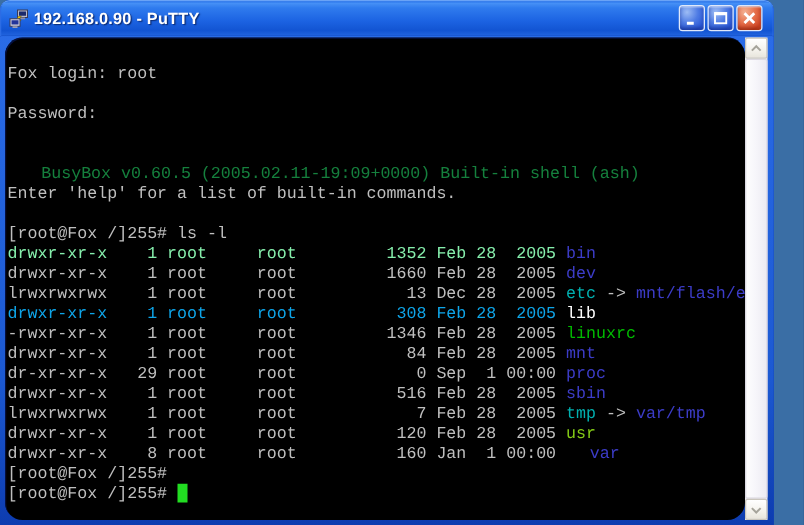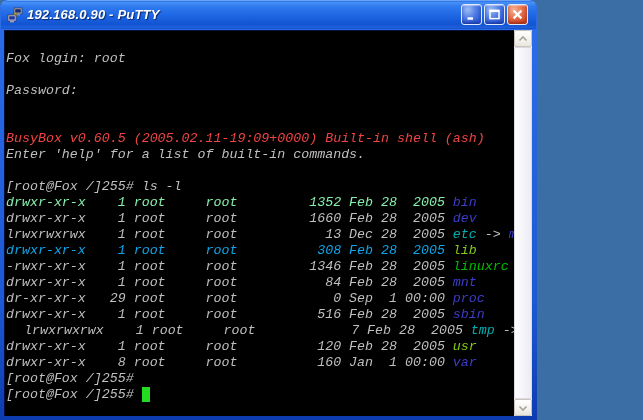--- a/index.html
+++ b/index.html
@@ -1,25 +1,24 @@
 <!DOCTYPE html>
 <html><head>
 <meta charset="utf-8">
 <style>
   * { margin:0; padding:0; box-sizing:border-box; }
   html,body { background:#3a6ea5; }
   body { width:643px; height:420px; overflow:hidden; font-family:"Liberation Sans", sans-serif; }
 
   .window{
-    width:537px; height:420px; position:relative;
+    width:619px; height:420px; position:relative;
     border-radius:8px 8px 0 0;
     background:linear-gradient(180deg,#2e74ee 0%,#1a55ce 100%);
     box-shadow:inset 0 0 0 1px #0733a8;
     overflow:hidden;
-    font-style:italic;
   }
 
   
   .titlebar{
     height:29px; position:relative;
     border-radius:7px 7px 0 0;
     background:linear-gradient(180deg,#0f5ae0 0%,#4690f6 9%,#2f7bee 22%,#1c63e2 58%,#1254d2 84%,#2062dd 97%,#0b42b8 100%);
     box-shadow:inset 0 1px 0 #6aa3f6, inset 1px 0 0 #2c6ce4, inset -1px 0 0 #2c6ce4;
     display:flex; align-items:center;
   }
@@ -50,20 +49,21 @@
     padding:1px 5px 4px 4px;
     background:linear-gradient(180deg,#2a6ce8 0%,#1c59d2 70%,#0d3cb0 100%);
   }
   .terminal-screen{
     flex:1 1 auto; background:#000000; overflow:hidden;
     padding:5px 0 0 2px;
     box-shadow:inset 1px 1px 0 rgba(6,25,100,.6);
     font-family:"Liberation Mono","DejaVu Sans Mono",monospace;
     font-size:13.3px; line-height:16px;
     cursor:text;
+    border-radius:14px;
   }
   .trow{ height:16px; line-height:16px; white-space:pre; }
 
   
   .scrollbar{
     width:18px; flex:0 0 auto; display:flex; flex-direction:column;
     background:#eeecf2;
   }
   .sb-btn{
     height:17px; flex:0 0 auto; border:1px solid #c9c5bc; border-radius:2px;
@@ -119,35 +119,35 @@
   </div>
 
   <div class="window-body">
     <div class="terminal-screen" style="color: rgb(191, 191, 191); background: rgb(0, 0, 0);">
         <div class="trow">&nbsp;</div>
         <div class="trow"><span style="color: rgb(191, 191, 191);">Fox login: root</span></div>
         <div class="trow">&nbsp;</div>
         <div class="trow"><span style="color: rgb(191, 191, 191);">Password:</span></div>
         <div class="trow">&nbsp;</div>
         <div class="trow">&nbsp;</div>
-        <div class="trow"><span style="color: #ef4444;">BusyBox v0.60.5 (2005.02.11-19:09+0000) Built-in shell (ash)</span></div>
+        <div class="trow"><span style="color: #15803d; padding-left: 27px;">BusyBox v0.60.5 (2005.02.11-19:09+0000) Built-in shell (ash)</span></div>
         <div class="trow"><span style="color: rgb(191, 191, 191);">Enter 'help' for a list of built-in commands.</span></div>
         <div class="trow">&nbsp;</div>
         <div class="trow"><span style="color: rgb(191, 191, 191);">[root@Fox /]255# ls -l</span></div>
         <div class="trow"><span style="color: #86efac; text-align: center;">drwxr-xr-x    1 root     root         1352 Feb 28  2005 </span><span style="color: rgb(60, 60, 200);">bin</span></div>
         <div class="trow"><span style="color: rgb(191, 191, 191);">drwxr-xr-x    1 root     root         1660 Feb 28  2005 </span><span style="color: rgb(60, 60, 200);">dev</span></div>
         <div class="trow"><span style="color: rgb(191, 191, 191);">lrwxrwxrwx    1 root     root           13 Dec 28  2005 </span><span style="color: rgb(0, 175, 175);">etc</span><span style="color: rgb(191, 191, 191);"> -&gt; </span><span style="color: rgb(60, 60, 200);">mnt/flash/etc</span></div>
-        <div class="trow"><span style="color: #0ea5e9;">drwxr-xr-x    1 root     root          308 Feb 28  2005 </span><span style="color: #84cc16; text-align: right;">lib</span></div>
+        <div class="trow"><span style="color: #0ea5e9;">drwxr-xr-x    1 root     root          308 Feb 28  2005 </span><span style="color: #ffffff; text-align: right;">lib</span></div>
         <div class="trow"><span style="color: rgb(191, 191, 191);">-rwxr-xr-x    1 root     root         1346 Feb 28  2005 </span><span style="color: rgb(0, 187, 0);">linuxrc</span></div>
         <div class="trow"><span style="color: rgb(191, 191, 191);">drwxr-xr-x    1 root     root           84 Feb 28  2005 </span><span style="color: rgb(60, 60, 200);">mnt</span></div>
         <div class="trow"><span style="color: rgb(191, 191, 191);">dr-xr-xr-x   29 root     root            0 Sep  1 00:00 </span><span style="color: rgb(60, 60, 200);">proc</span></div>
         <div class="trow"><span style="color: rgb(191, 191, 191);">drwxr-xr-x    1 root     root          516 Feb 28  2005 </span><span style="color: rgb(60, 60, 200);">sbin</span></div>
-        <div class="trow"><span style="color: rgb(191, 191, 191); padding-left: 18px;">lrwxrwxrwx    1 root     root            7 Feb 28  2005 </span><span style="color: rgb(0, 175, 175);">tmp</span><span style="color: rgb(191, 191, 191);"> -&gt; </span><span style="color: rgb(60, 60, 200);">var/tmp</span></div>
+        <div class="trow"><span style="color: rgb(191, 191, 191);">lrwxrwxrwx    1 root     root            7 Feb 28  2005 </span><span style="color: rgb(0, 175, 175);">tmp</span><span style="color: rgb(191, 191, 191);"> -&gt; </span><span style="color: rgb(60, 60, 200);">var/tmp</span></div>
         <div class="trow"><span style="color: rgb(191, 191, 191);">drwxr-xr-x    1 root     root          120 Feb 28  2005 </span><span style="color: #84cc16;">usr</span></div>
-        <div class="trow"><span style="color: rgb(191, 191, 191);">drwxr-xr-x    8 root     root          160 Jan  1 00:00 </span><span style="color: rgb(60, 60, 200);">var</span></div>
+        <div class="trow"><span style="color: rgb(191, 191, 191);">drwxr-xr-x    8 root     root          160 Jan  1 00:00 </span><span style="color: rgb(60, 60, 200); margin-left: 19px;">var</span></div>
         <div class="trow"><span style="color: rgb(191, 191, 191);">[root@Fox /]255#</span></div>
         <div class="trow"><span style="color: rgb(191, 191, 191);">[root@Fox /]255# </span><span style="background: rgb(34, 221, 34);">&nbsp;</span></div>
       </div>
 
     <div class="scrollbar">
       <button class="sb-btn">
         <svg width="10" height="8" viewBox="0 0 10 8">
           <polyline points="1.5,5.5 5,2 8.5,5.5" fill="none" stroke="#a6a49b" stroke-width="1.6"></polyline>
         </svg>
       </button>

